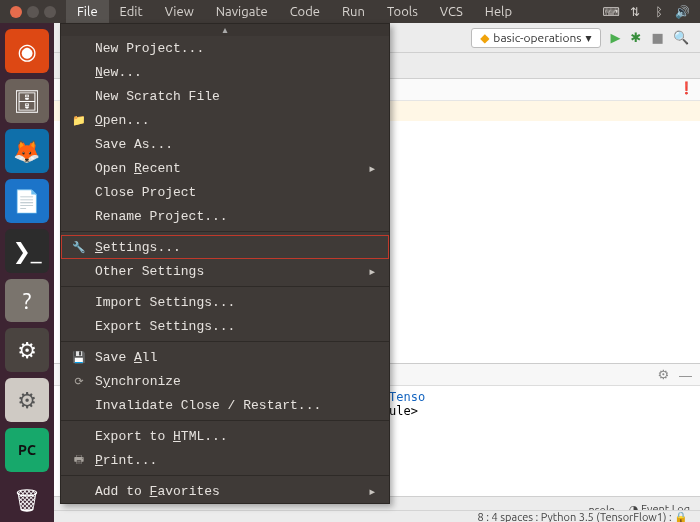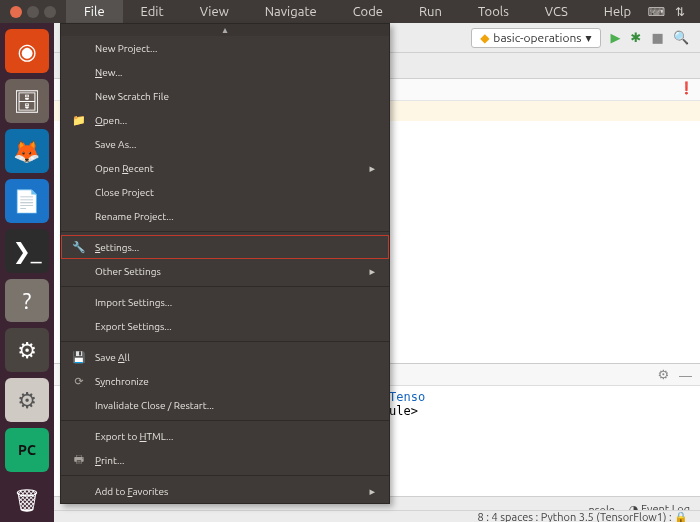--- a/index.html
+++ b/index.html
@@ -3,21 +3,21 @@
 <meta charset="utf-8">
 <style>
   * { margin:0; padding:0; box-sizing:border-box; }
   html,body { width:700px; height:522px; overflow:hidden; font-family:"Ubuntu", "DejaVu Sans", sans-serif; font-size:13px; background:#f2f1f0; color:#dcdcdc; }
   
   .topbar { position:absolute; top:0; left:0; right:0; height:23px; background:#3f3a37; display:flex; align-items:center; color:#d7d3cf; }
   .topbar .winbtns { display:flex; gap:5px; padding:0 10px; }
   .topbar .winbtn { width:12px; height:12px; border-radius:50%; background:#5c5653; }
   .topbar .winbtn.close{ background:#e56c4d; }
   .topbar .menus { display:flex; }
-  .topbar .menus span { padding:0 18px; line-height:23px; cursor:default; }
+  .topbar .menus span { padding:0 11px; line-height:23px; cursor:default; }
   .topbar .menus span.active { background:#56524f; color:#fff; }
   .topbar .right { margin-left:auto; display:flex; align-items:center; gap:10px; padding-right:10px; font-size:12px;}
   .topbar .right .ico { width:14px; height:14px; display:inline-flex; align-items:center; justify-content:center; }
   
   .launcher { position:absolute; top:23px; left:0; width:54px; bottom:0; background:#4b2a3a; background:linear-gradient(#3d2432,#3d2432); display:flex; flex-direction:column; align-items:center; padding-top:6px; gap:6px;}
   .launcher .tile { width:44px; height:44px; border-radius:6px; display:flex; align-items:center; justify-content:center; font-size:22px; color:#fff;}
   
   .editor { position:absolute; top:23px; left:54px; right:0; bottom:0; background:#fff; color:#333;}
   .toolbar { height:30px; background:#ececec; border-bottom:1px solid #cfcfcf; display:flex; align-items:center; padding:0 10px; gap:10px;}
   .toolbar .spacer{flex:1;}
@@ -33,21 +33,21 @@
   .runpanel .hdr{ height:22px; background:#f7f7f7; border-bottom:1px solid #ddd; display:flex; align-items:center; justify-content:flex-end; padding-right:8px; gap:10px; color:#888;}
   .runpanel .out { font-family:Menlo,Consolas,monospace; font-size:12px; padding:4px 10px; color:#333; white-space:pre;}
   .runpanel .out .path{color:#1565c0;} .runpanel .out .str{color:#2e7d32;} .runpanel .out .err{color:#000;}
   .statusbar { position:absolute; left:0; right:0; bottom:0; height:26px; background:#ececec; border-top:1px solid #cfcfcf; display:flex; align-items:center; font-size:11px; color:#444; padding:0 10px; gap:14px;}
   .statusbar .spacer{flex:1;}
   
   .menu { position:absolute; top:23px; left:60px; width:330px; background:#3f3a37; color:#e6e2de; border:1px solid #2b2724; box-shadow:3px 3px 6px rgba(0,0,0,.3);}
   .menu .scrolltip{ height:12px; text-align:center; color:#aaa; font-size:10px; background:#3a3532;}
   .menu .item { display:flex; align-items:center; height:24px; padding:0 14px 0 10px; gap:8px; cursor:default;}
   .menu .item .mi-icon{ width:16px; display:inline-flex; justify-content:center; color:#a8a39d; font-size:11px;}
-  .menu .item .mi-label{ flex:1; font-size:10px; }
+  .menu .item .mi-label{ flex:1; font-size:13px;font-family:Liberation Mono, monospace; }
   .menu .item .mi-sub{ color:#c9c5c0; font-size:11px;}
   .menu .sep { height:1px; background:#2e2a27; margin:3px 0;}
   .menu .item.highlight{ outline:1px solid #c0392b; outline-offset:-1px; }
   u{text-decoration:underline;}
 </style>
 </head>
 <body>
 
 <div class="topbar">
   <div class="winbtns">

